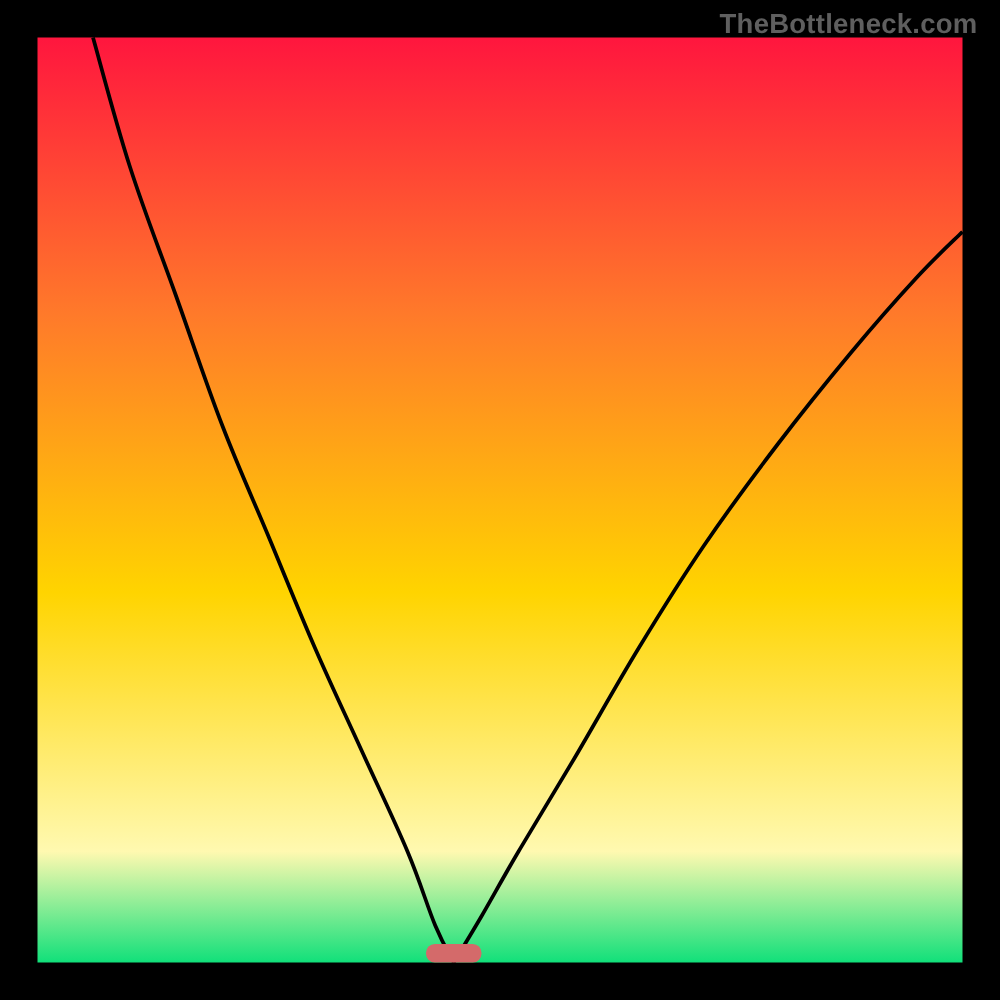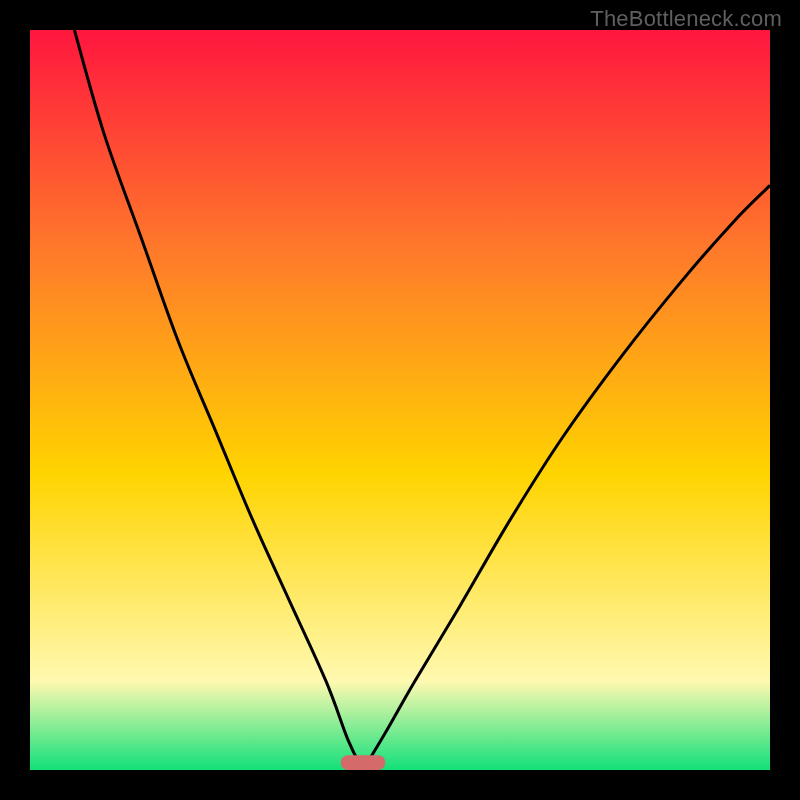--- a/index.html
+++ b/index.html
@@ -19,21 +19,21 @@
   svg {
     display: block;
   }
   .watermark {
     position: absolute;
     top: 6px;
     right: 18px;
     color: #5f5f5f;
     font-size: 22px;
     letter-spacing: 0.2px;
-    font-weight: 400;
+    font-weight: 700;
     user-select: none;
   }
 </style>
 </head>
 <body>
 
 <div class="canvas-wrap">
 
   <svg id="chart-svg" width="800" height="800" viewBox="0 0 800 800">
     <defs>

